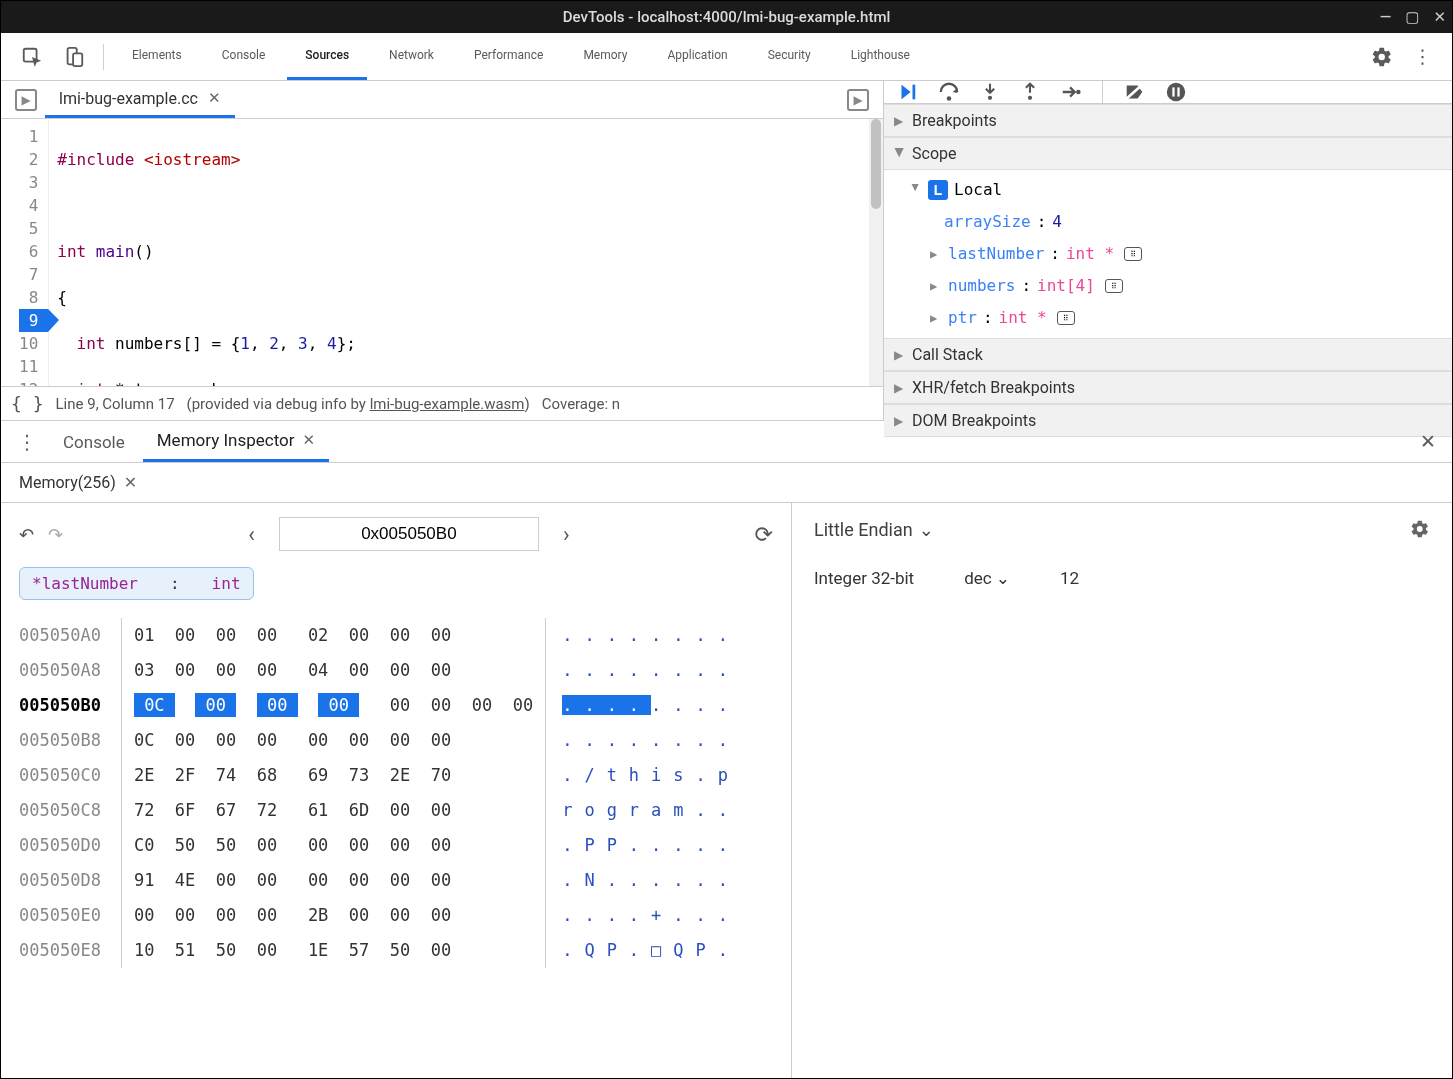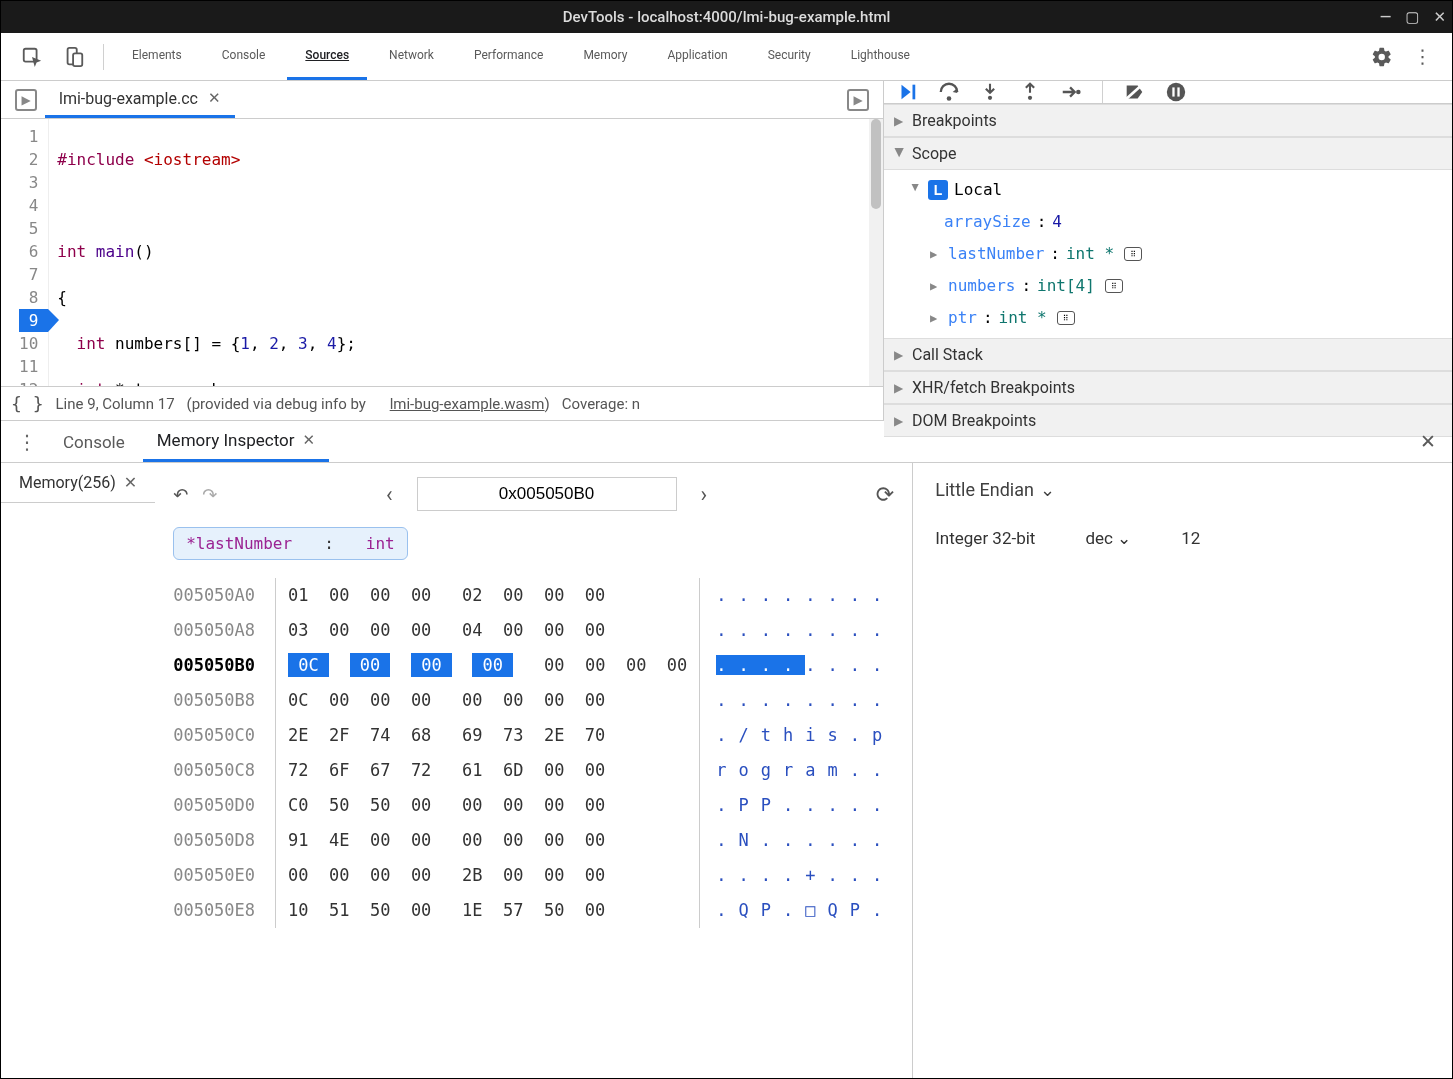--- a/index.html
+++ b/index.html
@@ -68,21 +68,20 @@
     align-items: center;
     font-size: 12px;
     color: #5a5a5a;
     cursor: default;
     border-bottom: 3px solid transparent;
   }
   .main-tab.active {
     color: #202124;
     border-bottom: 3px solid #1a73e8;
     font-weight: 500;
-    text-decoration: underline;
   }
   .main-tabs .spacer { flex: 1; }
 
   .upper {
     display: flex;
     height: 340px;
     border-bottom: 1px solid #ccc;
   }
   .sources-left {
     flex: 1;
@@ -187,21 +186,21 @@
     height: 34px;
     border-top: 1px solid #ccc;
     padding: 0 10px;
     font-size: 15px;
     color: #555;
     gap: 12px;
     white-space: nowrap;
     overflow: hidden;
   }
   .status-line .braces { font-family: monospace; color: #555; font-size: 18px; }
-  .status-line .underline { text-decoration: underline; margin-left: 20px; }
+  .status-line .underline { text-decoration: underline; }
 
   .sources-right {
     width: 568px;
     display: flex;
     flex-direction: column;
     background: #fff;
   }
   .debug-toolbar {
     display: flex;
     align-items: center;
@@ -246,21 +245,21 @@
     color: #fff;
     font-weight: bold;
     border-radius: 3px;
     width: 20px; height: 20px;
     display: inline-flex;
     align-items: center; justify-content: center;
     font-size: 14px;
     font-family: Arial;
   }
   .propname { color: #3b82f6; }
-  .propval { color: #0f766e; text-align: right; }
+  .propval { color: #ec4899; text-align: right; }
   .propnum { color: #1a1aa6; }
   .memicon {
     border: 1.5px solid #555;
     border-radius: 3px;
     width: 18px; height: 14px;
     display: inline-flex;
     align-items: center; justify-content: center;
     font-size: 8px;
     margin-left: 4px;
     line-height: 1;
@@ -287,21 +286,21 @@
     color: #202124;
     border-bottom: 3px solid #1a73e8;
   }
   .drawer-tab .close { margin-left: 8px; color:#666; font-size:15px; }
   .dots-v { font-size: 20px; color:#666; padding: 0 8px; }
   .drawer-tabs .spacer{flex:1;}
 
   .memory-wrapper {
     flex: 1;
     display: flex;
-    flex-direction: row;
+    flex-direction: column;
   }
   .memtab-bar {
     display: flex;
     align-items: center;
     height: 40px;
     border-bottom: 1px solid #ccc;
     padding: 0 6px;
   }
   .memtab {
     padding: 0 12px;

